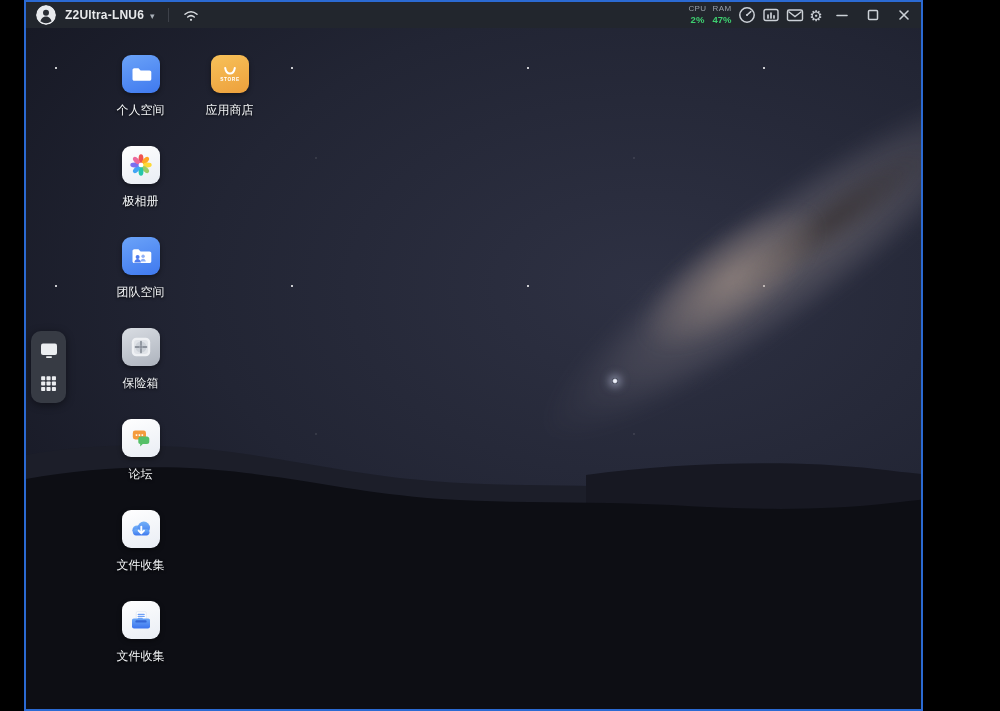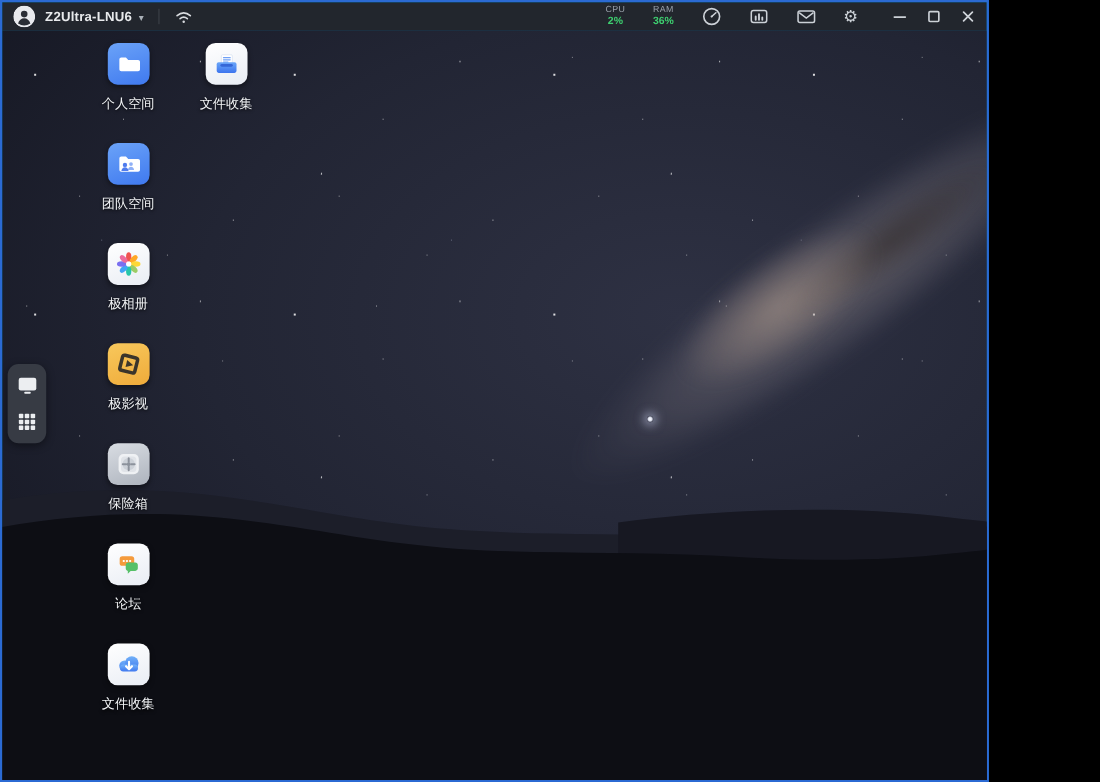--- a/index.html
+++ b/index.html
@@ -1,27 +1,27 @@
 <!DOCTYPE html>
 <html><head>
 <meta charset="utf-8">
 <style>
   html,body{margin:0;padding:0;background:#000;}
   *{box-sizing:border-box;}
   body{font-family:"Liberation Sans","DejaVu Sans",sans-serif;}
-  .window{position:relative;width:899px;height:711px;border:2px solid #2b6ad3;background:#0369a1;overflow:hidden;}
+  .window{position:relative;width:899px;height:711px;border:2px solid #2b6ad3;background:#fef9c3;overflow:hidden;margin-left:24px;}
 
   
   .titlebar{position:relative;height:26px;background:#22262d;display:flex;align-items:center;padding:0 10px;color:#e8eaec;}
   .tb-left{display:flex;align-items:center;gap:9px;}
   .avatar{width:20px;height:20px;border-radius:50%;overflow:hidden;display:block;cursor:pointer;}
   .device-name{font-size:12px;font-weight:bold;letter-spacing:.2px;cursor:pointer;}
   .caret{font-size:9px;color:#aab0b8;margin-left:-3px;transform:translateY(1px);cursor:pointer;}
   .tb-sep{width:1px;height:14px;background:#3d4149;margin:0 4px;}
-  .tb-right{margin-left:auto;display:flex;align-items:center;gap:25px;}
+  .tb-right{margin-left:auto;display:flex;align-items:center;gap:6px;}
   .stat{display:flex;flex-direction:column;align-items:center;line-height:1;gap:2px;}
   .stat .lbl{font-size:8px;color:#99a0a9;letter-spacing:.4px;}
   .stat .val{font-size:9.5px;font-weight:bold;color:#3ecf70;}
   .tb-icon{display:flex;align-items:center;justify-content:center;width:18px;height:18px;cursor:pointer;}
   .gear-glyph{font-size:15px;color:#ccd1d7;line-height:1;cursor:pointer;}
   .winbtns{display:flex;align-items:center;gap:17px;margin-left:6px;}
   .winbtn{display:flex;align-items:center;justify-content:center;width:14px;height:14px;cursor:pointer;}
 
   
   .desktop{position:relative;width:996px;height:681px;overflow:hidden;
@@ -48,21 +48,21 @@
   .mw-core{left:540px;top:155px;width:330px;height:190px;transform:rotate(-36deg);filter:blur(7px);
     background:radial-gradient(ellipse 45% 32% at 50% 50%, rgba(214,186,162,.40), rgba(170,150,140,.15) 55%, transparent 72%);}
   .mw-dust{left:600px;top:60px;width:420px;height:260px;transform:rotate(-36deg);filter:blur(6px);
     background:radial-gradient(ellipse 42% 14% at 50% 50%, rgba(35,28,26,.5), transparent 70%);}
   .bright-star{position:absolute;left:586px;top:350px;width:6px;height:6px;border-radius:50%;
     background:radial-gradient(circle,#ffffff 0%,rgba(235,240,255,.9) 40%,transparent 70%);
     box-shadow:0 0 9px 3px rgba(215,225,255,.5);pointer-events:none;}
   .dunes{position:absolute;left:0;bottom:0;width:996px;height:320px;pointer-events:none;}
 
   
-  .app-grid{position:absolute;left:70px;top:4px;display:grid;grid-template-rows:repeat(7,91px);
+  .app-grid{position:absolute;left:70px;top:20px;display:grid;grid-template-rows:repeat(7,91px);
     grid-template-columns:repeat(3,89px);grid-auto-flow:column;}
   .app{display:flex;flex-direction:column;align-items:center;padding-top:7px;cursor:pointer;}
   .app-icon{width:38px;height:38px;border-radius:9px;box-shadow:0 2px 5px rgba(0,0,0,.4);position:relative;overflow:hidden;}
   .app-icon svg{display:block;}
   .app-label{margin-top:9px;font-size:12px;color:#f3f5f7;text-shadow:0 1px 3px rgba(0,0,0,.95);white-space:nowrap;}
   .bg-blue{background:linear-gradient(160deg,#6ba3f8,#3f79ef);}
   .bg-green{background:linear-gradient(160deg,#4ecb66,#27a747);}
   .bg-orange{background:linear-gradient(160deg,#f7c159,#eda03c);}
   .bg-amber{background:linear-gradient(160deg,#f8c85c,#efab3a);}
   .bg-purple{background:linear-gradient(160deg,#a678f5,#7b4fe8);}
@@ -101,21 +101,21 @@
       </span>
     </div>
 
     <div class="tb-right">
       <span class="stat">
         <span class="lbl">CPU</span>
         <span class="val">2%</span>
       </span>
       <span class="stat">
         <span class="lbl">RAM</span>
-        <span class="val">36%</span>
+        <span class="val">47%</span>
       </span>
       <span class="tb-icon">
         <svg viewBox="0 0 18 18" width="18" height="18" fill="none" stroke="#ccd1d7" stroke-width="1.5">
           <circle cx="9" cy="9" r="7.2"></circle>
           <path d="M9 9l3.8-3.4" stroke-linecap="round"></path>
           <circle cx="9" cy="9" r="1" fill="#ccd1d7" stroke="none"></circle>
         </svg>
       </span>
       <span class="tb-icon">
         <svg viewBox="0 0 18 18" width="18" height="18" fill="none" stroke="#ccd1d7" stroke-width="1.4">
@@ -169,76 +169,65 @@
       <div class="app">
         <div class="app-icon bg-blue">
           <svg viewBox="0 0 38 38" width="38" height="38">
             <path d="M10.5 15c0-1 .8-1.8 1.8-1.8h4.2l2.1 2.3h8.9c1 0 1.8.8 1.8 1.8v6.7c0 1-.8 1.8-1.8 1.8H12.3c-1 0-1.8-.8-1.8-1.8z" fill="#fff"></path>
           </svg>
         </div>
         <div class="app-label">个人空间</div>
       </div>
 
       <div class="app">
+        <div class="app-icon bg-white">
+          <svg viewBox="0 0 38 38" width="38" height="38">
+            <g transform="rotate(0 19 19)">
+                <ellipse cx="19" cy="12.6" rx="2.4" ry="4.3" fill="#ef5350"></ellipse>
+              </g>
+            <g transform="rotate(45 19 19)">
+                <ellipse cx="19" cy="12.6" rx="2.4" ry="4.3" fill="#ffa726"></ellipse>
+              </g>
+            <g transform="rotate(90 19 19)">
+                <ellipse cx="19" cy="12.6" rx="2.4" ry="4.3" fill="#fdd835"></ellipse>
+              </g>
+            <g transform="rotate(135 19 19)">
+                <ellipse cx="19" cy="12.6" rx="2.4" ry="4.3" fill="#9ccc65"></ellipse>
+              </g>
+            <g transform="rotate(180 19 19)">
+                <ellipse cx="19" cy="12.6" rx="2.4" ry="4.3" fill="#26c6aa"></ellipse>
+              </g>
+            <g transform="rotate(225 19 19)">
+                <ellipse cx="19" cy="12.6" rx="2.4" ry="4.3" fill="#42a5f5"></ellipse>
+              </g>
+            <g transform="rotate(270 19 19)">
+                <ellipse cx="19" cy="12.6" rx="2.4" ry="4.3" fill="#7a6ff0"></ellipse>
+              </g>
+            <g transform="rotate(315 19 19)">
+                <ellipse cx="19" cy="12.6" rx="2.4" ry="4.3" fill="#ec6a9c"></ellipse>
+              </g>
+            <circle cx="19" cy="19" r="2.3" fill="#fff"></circle>
+          </svg>
+        </div>
+        <div class="app-label">极相册</div>
+      </div>
+
+      <div class="app">
         <div class="app-icon bg-blue">
           <svg viewBox="0 0 38 38" width="38" height="38">
             <path d="M10.5 14c0-1 .8-1.8 1.8-1.8h4.2l2.1 2.3h8.9c1 0 1.8.8 1.8 1.8v8c0 1-.8 1.8-1.8 1.8H12.3c-1 0-1.8-.8-1.8-1.8z" fill="#fff"></path>
             <circle cx="21.1" cy="19.2" r="1.7" fill="#8fb0f7"></circle>
             <path d="M18.3 24.6c.3-1.8 1.5-2.9 2.8-2.9s2.5 1.1 2.8 2.9z" fill="#8fb0f7"></path>
             <circle cx="15.6" cy="19.9" r="2" fill="#4f7cee"></circle>
             <path d="M12.3 25.4c.3-2 1.7-3.3 3.3-3.3s3 1.3 3.3 3.3z" fill="#4f7cee"></path>
           </svg>
         </div>
         <div class="app-label">团队空间</div>
       </div>
 
-      <div class="app">
-        <div class="app-icon bg-white">
-          <svg viewBox="0 0 38 38" width="38" height="38">
-            <g transform="rotate(0 19 19)">
-                <ellipse cx="19" cy="12.6" rx="2.4" ry="4.3" fill="#ef5350"></ellipse>
-              </g>
-            <g transform="rotate(45 19 19)">
-                <ellipse cx="19" cy="12.6" rx="2.4" ry="4.3" fill="#ffa726"></ellipse>
-              </g>
-            <g transform="rotate(90 19 19)">
-                <ellipse cx="19" cy="12.6" rx="2.4" ry="4.3" fill="#fdd835"></ellipse>
-              </g>
-            <g transform="rotate(135 19 19)">
-                <ellipse cx="19" cy="12.6" rx="2.4" ry="4.3" fill="#9ccc65"></ellipse>
-              </g>
-            <g transform="rotate(180 19 19)">
-                <ellipse cx="19" cy="12.6" rx="2.4" ry="4.3" fill="#26c6aa"></ellipse>
-              </g>
-            <g transform="rotate(225 19 19)">
-                <ellipse cx="19" cy="12.6" rx="2.4" ry="4.3" fill="#42a5f5"></ellipse>
-              </g>
-            <g transform="rotate(270 19 19)">
-                <ellipse cx="19" cy="12.6" rx="2.4" ry="4.3" fill="#7a6ff0"></ellipse>
-              </g>
-            <g transform="rotate(315 19 19)">
-                <ellipse cx="19" cy="12.6" rx="2.4" ry="4.3" fill="#ec6a9c"></ellipse>
-              </g>
-            <circle cx="19" cy="19" r="2.3" fill="#fff"></circle>
-          </svg>
-        </div>
-        <div class="app-label">极相册</div>
-      </div>
-
-      <div class="app">
-        <div class="app-icon bg-amber">
-          <svg viewBox="0 0 38 38" width="38" height="38">
-            <g transform="rotate(14 19 19)">
-              <rect x="12" y="12" width="14" height="14" rx="2" fill="none" stroke="#3b352b" stroke-width="3.2"></rect>
-              <path d="M16.8 15.8l6.4 3.2-6.4 3.2z" fill="#3b352b"></path>
-            </g>
-          </svg>
-        </div>
-        <div class="app-label">极影视</div>
-      </div>
 
 
 
       <div class="app">
         <div class="app-icon bg-gray">
           <svg viewBox="0 0 38 38" width="38" height="38">
             <rect x="9.8" y="9.8" width="18.4" height="18.4" rx="4.5" fill="#eff1f4"></rect>
             <rect x="12" y="12" width="14" height="14" rx="3.2" fill="#e0e3e8"></rect>
             <circle cx="19" cy="19" r="5.6" fill="#ccd1d8"></circle>
             <path d="M19 13.6v3.1M19 21.3v3.1M13.6 19h3.1M21.3 19h3.1" stroke="#8c929c" stroke-width="1.8" stroke-linecap="round"></path>
@@ -296,20 +285,29 @@
               </defs>
             <rect x="14.2" y="10.8" width="10" height="9.5" rx="1" fill="#fff" stroke="#d9e3f2" stroke-width=".7"></rect>
             <path d="M16.2 13.4h6M16.2 15.4h6M16.2 17.4h4" stroke="#6fa0f6" stroke-width="1.2" stroke-linecap="round"></path>
             <path d="M11.8 17.6h14.4c1 0 1.8.8 1.8 1.8v6c0 1.1-.9 2-2 2H12c-1.1 0-2-.9-2-2v-6c0-1 .8-1.8 1.8-1.8z" fill="url(#fc)"></path>
             <rect x="13.4" y="19.2" width="11.2" height="2.4" rx="1.2" fill="#2e5ed1" opacity=".85"></rect>
           </svg>
         </div>
         <div class="app-label">文件收集</div>
       </div>
 
+      <div class="app">
+        <div class="app-icon bg-orange">
+          <svg viewBox="0 0 38 38" width="38" height="38">
+            <path d="M14.2 13c.6 3.7 2.4 5.6 4.8 5.6s4.2-1.9 4.8-5.6" fill="none" stroke="#fff" stroke-width="2" stroke-linecap="round"></path>
+            <text x="19" y="25.6" text-anchor="middle" font-size="4.8" font-weight="bold" fill="#fff" letter-spacing=".6">STORE</text>
+          </svg>
+        </div>
+        <div class="app-label">应用商店</div>
+      </div>
 
     </div>
 
     <div class="dock">
       <span class="dock-btn">
         <svg viewBox="0 0 20 18" width="20" height="18">
           <rect x="2" y="1.5" width="16" height="11.5" rx="2" fill="#eceef1"></rect>
           <rect x="7" y="14.2" width="6" height="1.8" rx=".9" fill="#eceef1"></rect>
         </svg>
       </span>

